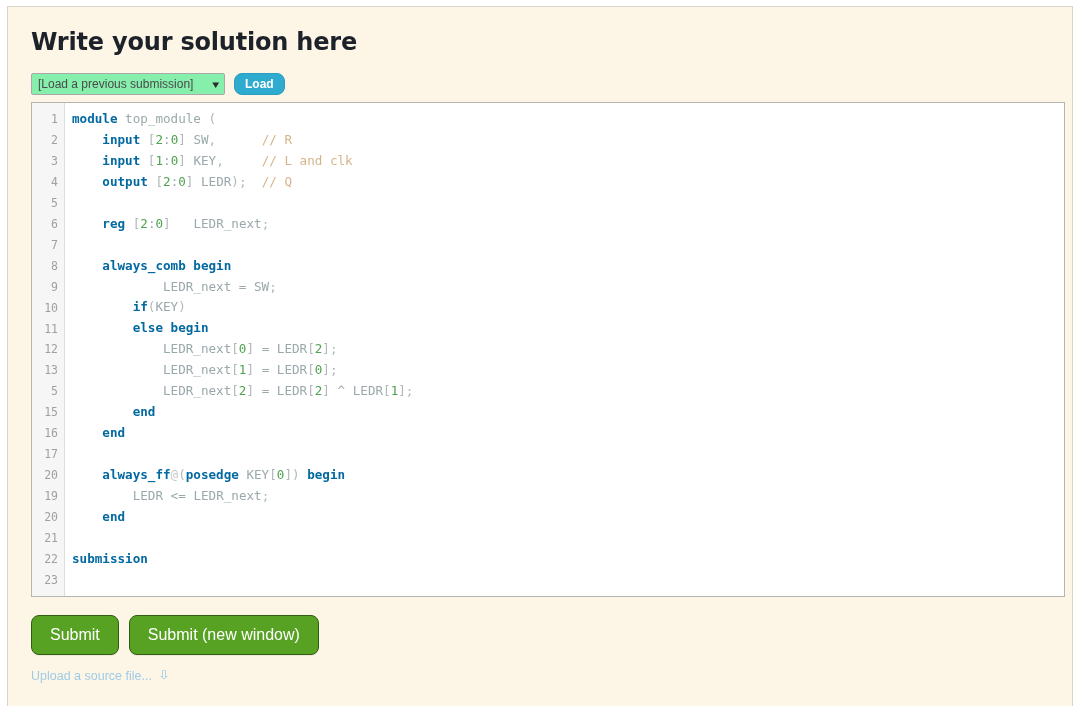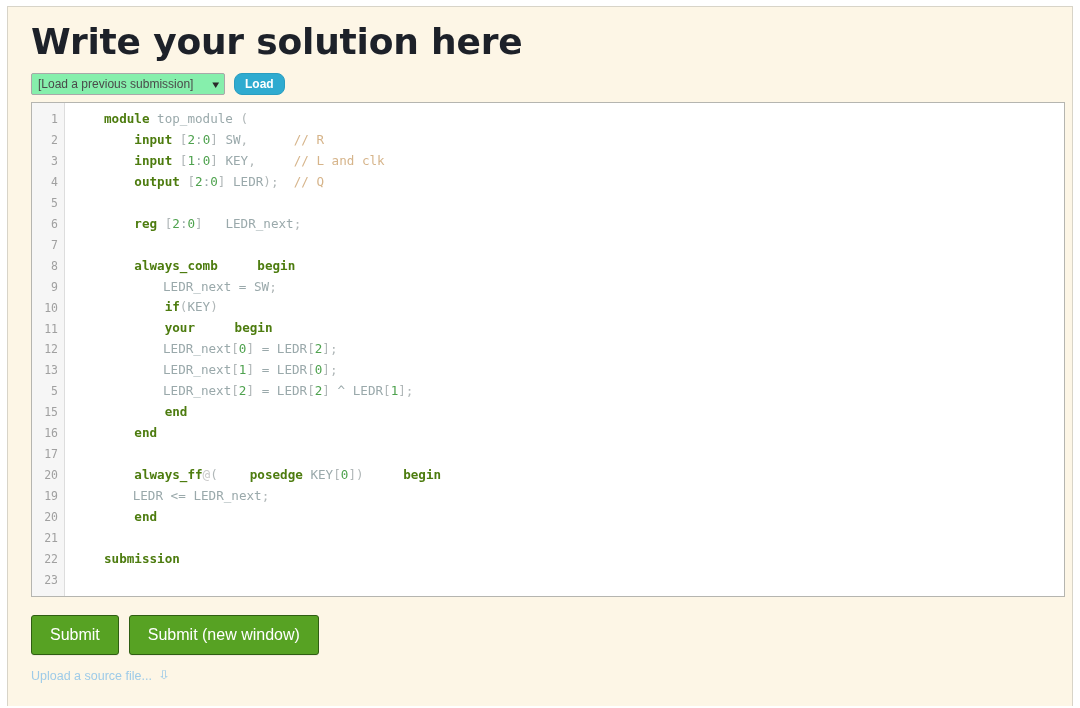--- a/index.html
+++ b/index.html
@@ -29,21 +29,21 @@
     height: 700px;
     background: #fdf6e6;
     border: 1px solid #d8d4c8;
     border-bottom: none;
     box-sizing: border-box;
     padding: 18px 14px 0 14px;
   }
 
   .page-title {
     font-family: "DejaVu Sans", sans-serif;
-    font-size: 36px;
+    font-size: 24px;
     font-weight: bold;
     color: #1d2129;
     letter-spacing: -0.2px;
     margin: 0 0 14px 9px;
     line-height: 34px;
   }
 
   
   .toolbar {
     display: flex;
@@ -138,38 +138,38 @@
     font-family: "DejaVu Sans Mono", monospace;
     font-size: 12.6px;
     line-height: 20.95px;
     white-space: pre;
     display: block;
     height: 20.95px;
     color: #95a5a6;
   }
 
   
-  .k  { color: #4d7c0f; font-weight: bold; margin-left: 32px; }   
+  .k  { color: #0369a1; font-weight: bold; }   
   .id { color: #9aa9ab; }                       
   .n  { color: #4ea24e; }                       
   .p  { color: #b0b7b8; }                       
   .c  { color: #d6b48a; }                       
   .op { color: #9aa9ab; }                       
   .at { color: #c9c9c9; }                       
 
   
   .btn-row {
     display: flex;
     gap: 10px;
     margin: 18px 0 0 9px;
   }
   .green-btn {
     background: #57a223;
     border: 1px solid #2f5e12;
-    border-radius: 3px;
+    border-radius: 8px;
     color: #ffffff;
     font-family: "Liberation Sans", sans-serif;
     font-size: 16px;
     padding: 9px 18px 10px 18px;
     cursor: pointer;
     line-height: 19px;
     box-shadow: 0 1px 0 rgba(0,0,0,0.05);
   }
 
   .upload-row {
@@ -241,21 +241,21 @@
           <span class="cl"><span class="k">module</span> <span class="id">top_module</span> <span class="p">(</span></span>
           <span class="cl">    <span class="k">input</span> <span class="p">[</span><span class="n">2</span><span class="op">:</span><span class="n">0</span><span class="p">]</span> <span class="id">SW</span><span class="p">,</span>      <span class="c">// R</span></span>
           <span class="cl">    <span class="k">input</span> <span class="p">[</span><span class="n">1</span><span class="op">:</span><span class="n">0</span><span class="p">]</span> <span class="id">KEY</span><span class="p">,</span>     <span class="c">// L and clk</span></span>
           <span class="cl">    <span class="k">output</span> <span class="p">[</span><span class="n">2</span><span class="op">:</span><span class="n">0</span><span class="p">]</span> <span class="id">LEDR</span><span class="p">)</span><span class="p">;</span>  <span class="c">// Q</span></span>
           <span class="cl">&nbsp;</span>
           <span class="cl">    <span class="k">reg</span> <span class="p">[</span><span class="n">2</span><span class="op">:</span><span class="n">0</span><span class="p">]</span>   <span class="id">LEDR_next</span><span class="p">;</span></span>
           <span class="cl">&nbsp;</span>
           <span class="cl">    <span class="k">always_comb</span> <span class="k">begin</span></span>
           <span class="cl">            <span class="id">LEDR_next</span> <span class="op">=</span> <span class="id">SW</span><span class="p">;</span></span>
           <span class="cl">        <span class="k">if</span><span class="p">(</span><span class="id">KEY</span><span class="p">)</span></span>
-          <span class="cl">        <span class="k">your</span> <span class="k">begin</span></span>
+          <span class="cl">        <span class="k">else</span> <span class="k">begin</span></span>
           <span class="cl">            <span class="id">LEDR_next</span><span class="p">[</span><span class="n">0</span><span class="p">]</span> <span class="op">=</span> <span class="id">LEDR</span><span class="p">[</span><span class="n">2</span><span class="p">]</span><span class="p">;</span></span>
           <span class="cl">            <span class="id">LEDR_next</span><span class="p">[</span><span class="n">1</span><span class="p">]</span> <span class="op">=</span> <span class="id">LEDR</span><span class="p">[</span><span class="n">0</span><span class="p">]</span><span class="p">;</span></span>
           <span class="cl">            <span class="id">LEDR_next</span><span class="p">[</span><span class="n">2</span><span class="p">]</span> <span class="op">=</span> <span class="id">LEDR</span><span class="p">[</span><span class="n">2</span><span class="p">]</span> <span class="op">^</span> <span class="id">LEDR</span><span class="p">[</span><span class="n">1</span><span class="p">]</span><span class="p">;</span></span>
           <span class="cl">        <span class="k">end</span></span>
           <span class="cl">    <span class="k">end</span></span>
           <span class="cl">&nbsp;</span>
           <span class="cl">    <span class="k">always_ff</span><span class="at">@</span><span class="p">(</span><span class="k">posedge</span> <span class="id">KEY</span><span class="p">[</span><span class="n">0</span><span class="p">]</span><span class="p">)</span> <span class="k">begin</span></span>
           <span class="cl">        <span class="id">LEDR</span> <span class="op">&lt;</span><span class="op">=</span> <span class="id">LEDR_next</span><span class="p">;</span></span>
           <span class="cl">    <span class="k">end</span></span>
           <span class="cl">&nbsp;</span>

